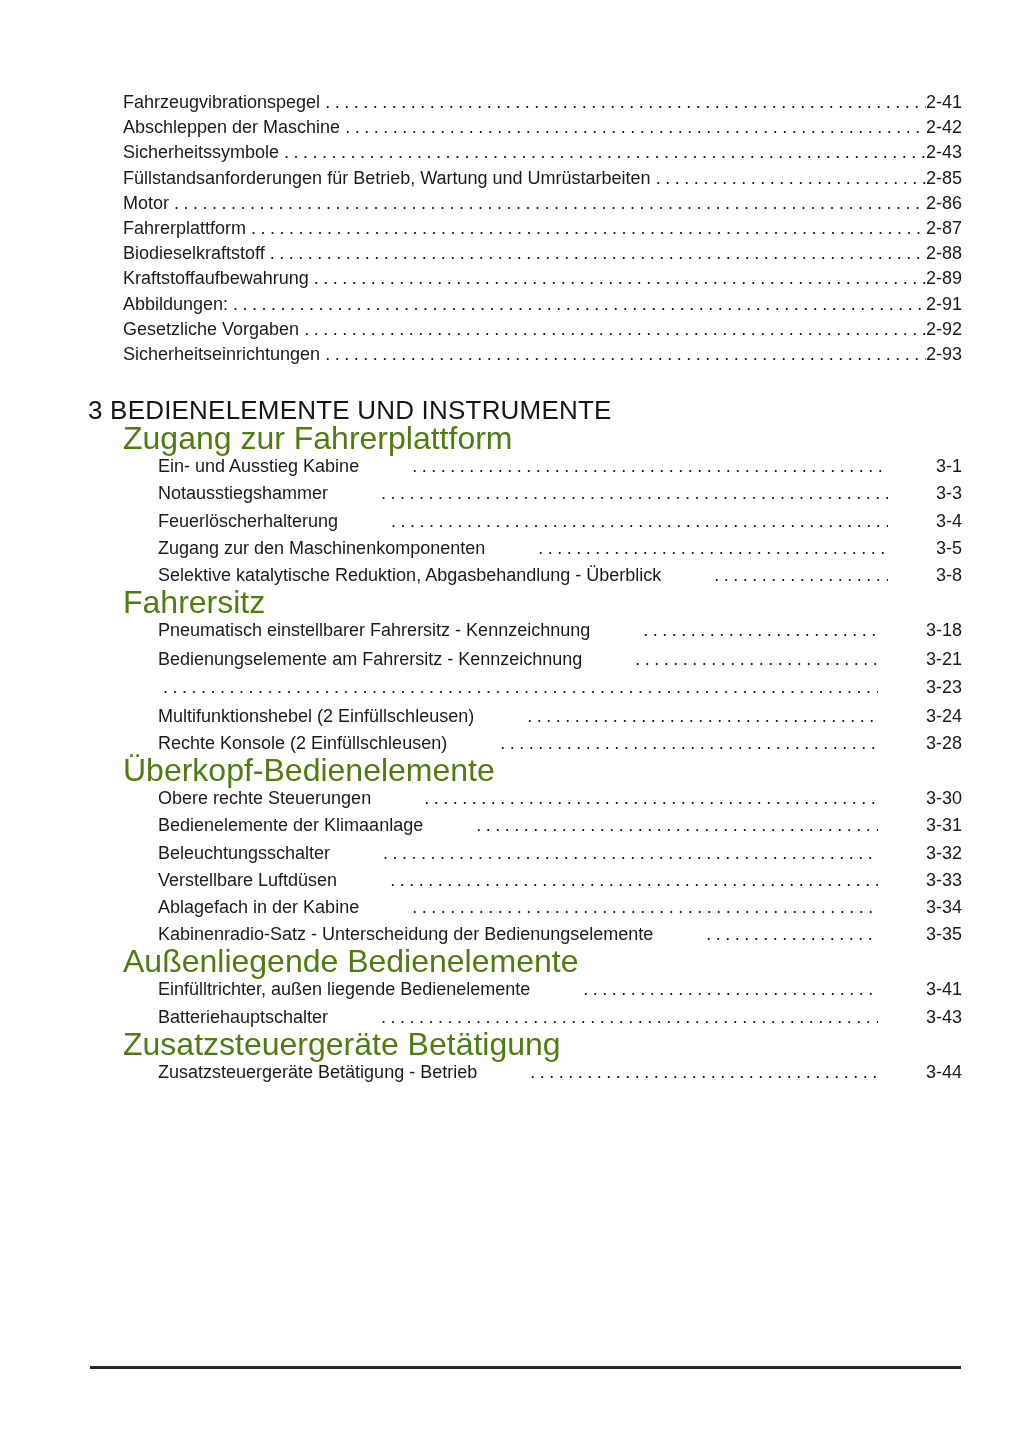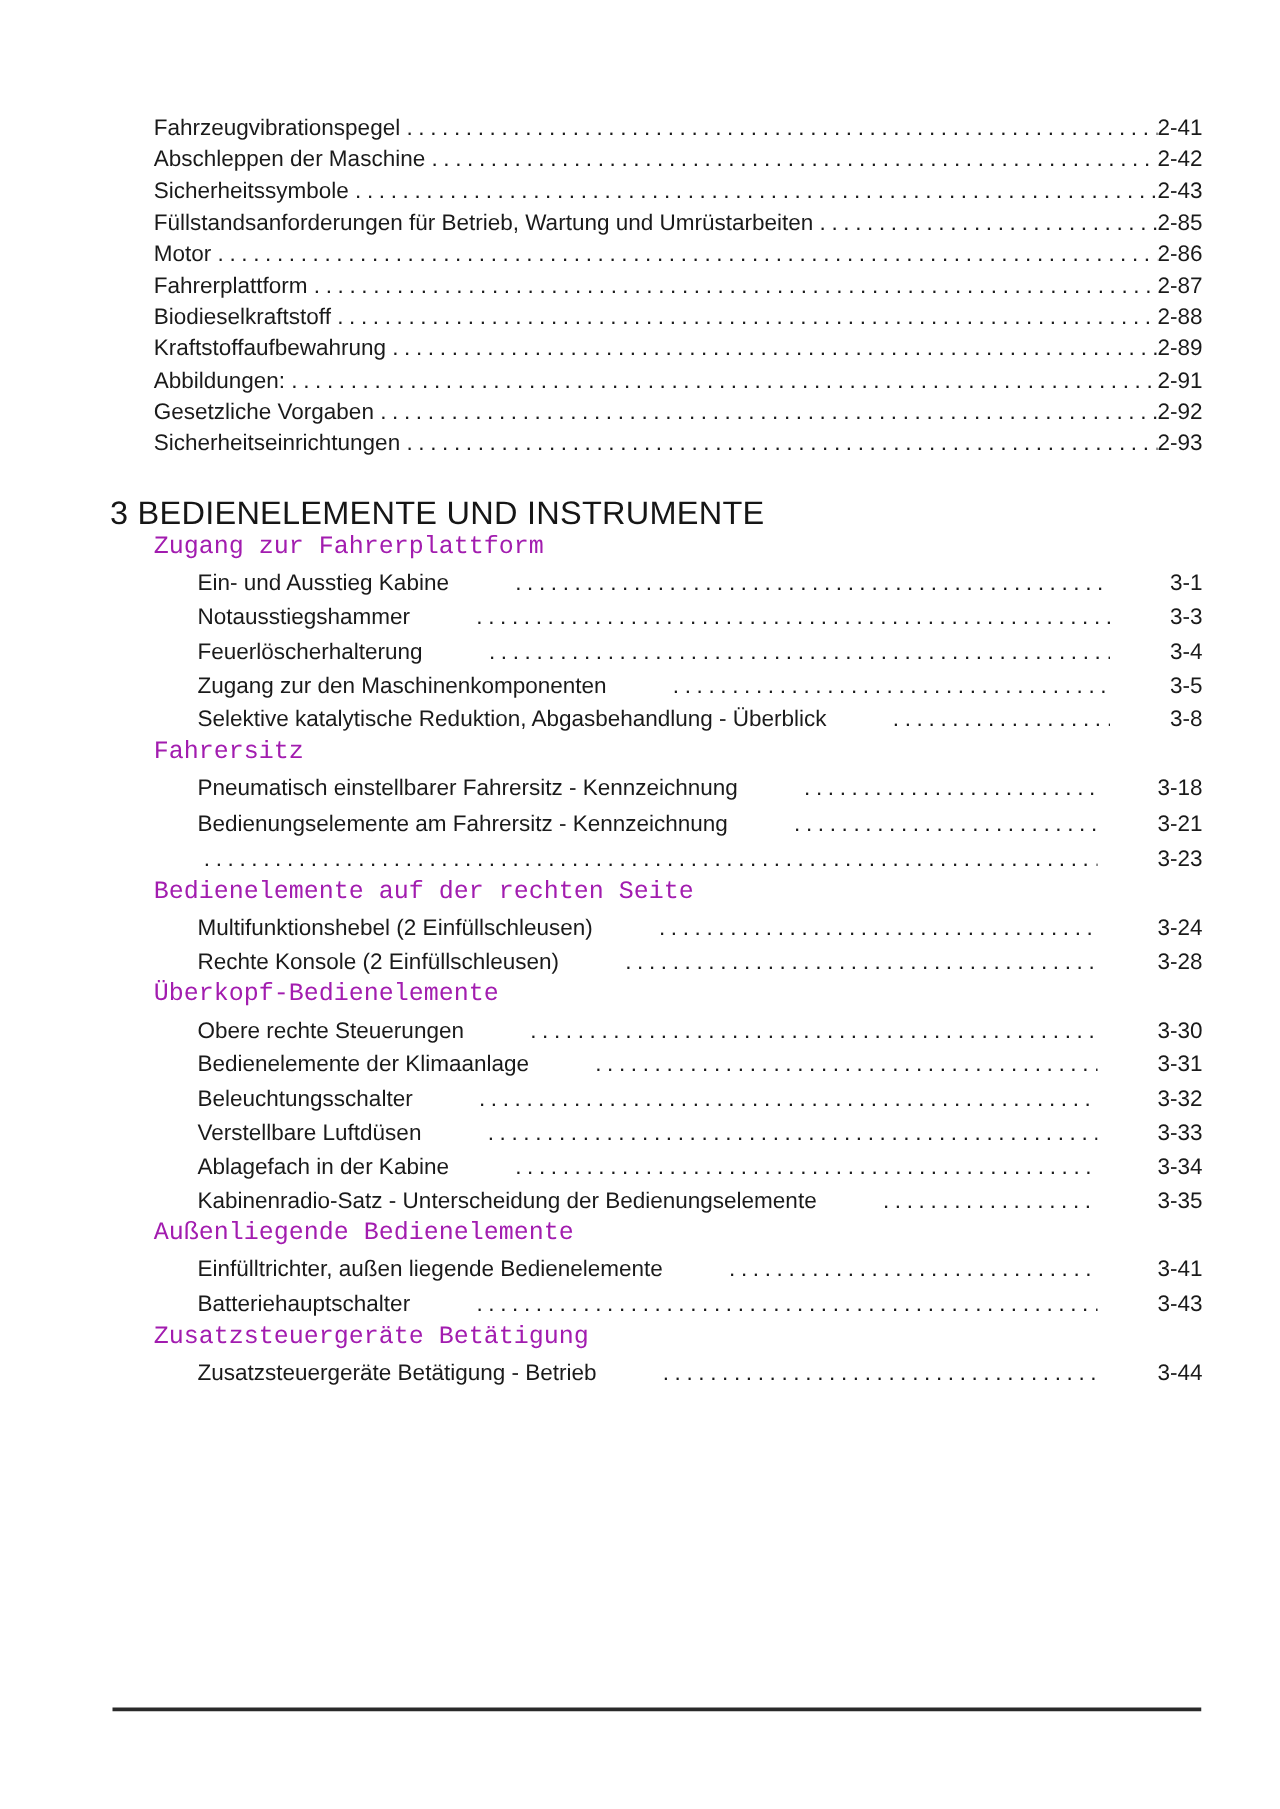--- a/index.html
+++ b/index.html
@@ -36,25 +36,24 @@
   h1.chapter {
     margin: 28px 14px 0 88px;
     font-size: 26px;
     line-height: 30px;
     font-weight: 400;
     letter-spacing: 0.2px;
     color: #161616;
   }
   h2.section {
     margin: 0 0 0 123px;
-    font-size: 20px;
+    font-size: 32px;
     line-height: 26px;
     font-weight: 400;
-    color: #a21caf;
-    font-family: Liberation Mono, monospace;
+    color: #4d7c0f;
   }
   .sec .sub { margin-top: 2px; }
 
   .mt10 { margin-top: 10px; }
   .mt34 { margin-top: 34px; }
   .mt35 { margin-top: 35px; }
   .mt33 { margin-top: 33px; }
   .mt30 { margin-top: 30px; }
   .mt32 { margin-top: 32px; }
   .mt12 { margin-top: 12px; }
@@ -182,21 +181,20 @@
         <span class="pg">3-21</span>
       </div>
       <div class="row">
         <span class="leader">..........................................................................................................................................................................</span>
         <span class="pg">3-23</span>
       </div>
     </div>
   </div>
 
   <div class="sec">
-    <h2 class="section mt33">Bedienelemente auf der rechten Seite</h2>
     <div class="sub">
       <div class="row">
         <span class="tt">Multifunktionshebel (2 Einfüllschleusen)</span>
         <span class="leader">..........................................................................................................................................................................</span>
         <span class="pg">3-24</span>
       </div>
       <div class="row">
         <span class="tt">Rechte Konsole (2 Einfüllschleusen)</span>
         <span class="leader">..........................................................................................................................................................................</span>
         <span class="pg">3-28</span>

